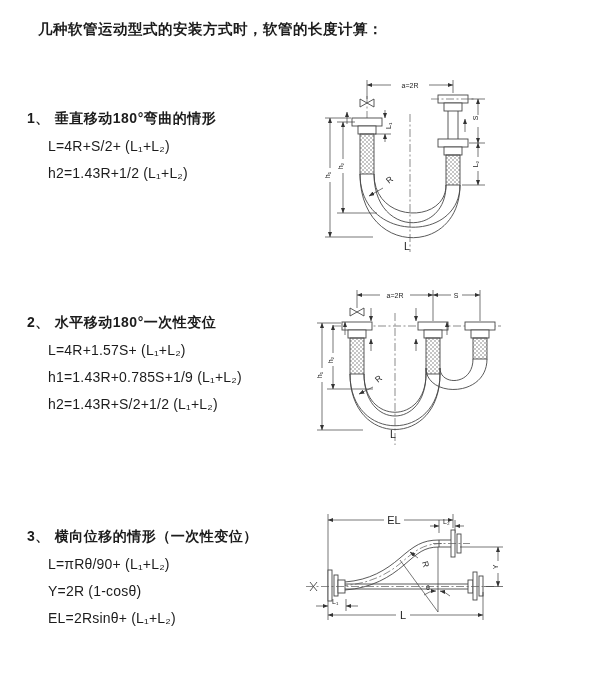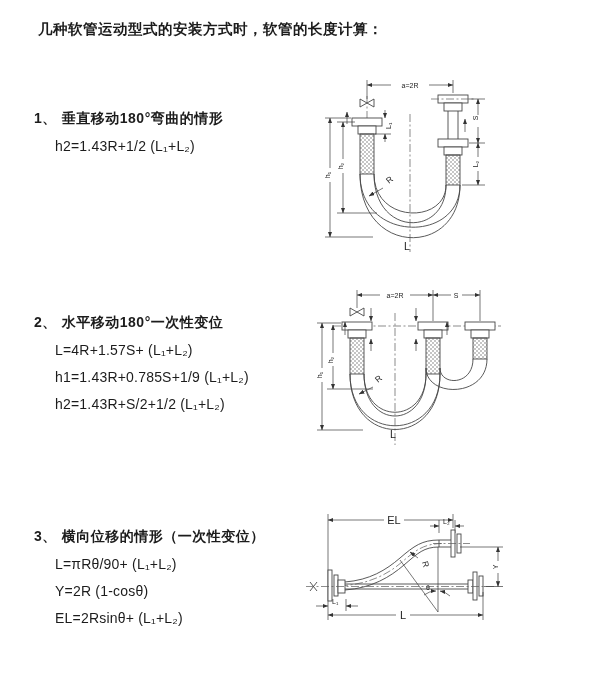--- a/index.html
+++ b/index.html
@@ -1,21 +1,21 @@
 <!DOCTYPE html>
 <html><head>
 <meta charset="utf-8">
 <style>
   html,body{margin:0;padding:0;background:#ffffff;}
   .canvas{
     position:relative;width:600px;height:675px;background:#fff;
     font-family:"Liberation Sans","DejaVu Sans",sans-serif;color:#1c1c1c;overflow:hidden;border-radius:26px;
   }
   .title{position:absolute;left:38px;top:20px;font-size:14.5px;font-weight:600;letter-spacing:.5px;}
-  .section{position:absolute;left:34px;}
+  .section{position:absolute;left:27px;}
   #s1{top:110px}#s2{top:314px}#s3{top:528px}
   .sec-heading{font-size:14px;font-weight:600;letter-spacing:.5px;margin-bottom:5px;white-space:nowrap;}
   .sec-num{margin-right:5px;}
   .formula{font-size:14px;line-height:27px;padding-left:21px;letter-spacing:.2px;white-space:nowrap;}
   svg.diag{position:absolute;overflow:visible;}
   #d1{left:305px;top:72px}
   #d2{left:305px;top:283px}
   #d3{left:298px;top:500px}
   svg text{font-family:"Liberation Sans","DejaVu Sans",sans-serif;fill:#222;}
   .dw{stroke:#474747;stroke-width:.9;fill:none;}            
@@ -41,20 +41,21 @@
       </pattern>
     </defs>
   </svg>
 
   <div class="title">几种软管运动型式的安装方式时，软管的长度计算：</div>
 
   <div class="section" id="s1">
     <div class="sec-heading">
       <span class="sec-num">1、</span><span>垂直移动180°弯曲的情形</span>
     </div>
+    <div class="formula">L=4R+S/2+ (L₁+L₂)</div>
     <div class="formula">h2=1.43R+1/2 (L₁+L₂)</div>
   </div>
 
   <div class="section" id="s2">
     <div class="sec-heading">
       <span class="sec-num">2、</span><span>水平移动180°一次性变位</span>
     </div>
     <div class="formula">L=4R+1.57S+ (L₁+L₂)</div>
     <div class="formula">h1=1.43R+0.785S+1/9 (L₁+L₂)</div>
     <div class="formula">h2=1.43R+S/2+1/2 (L₁+L₂)</div>

